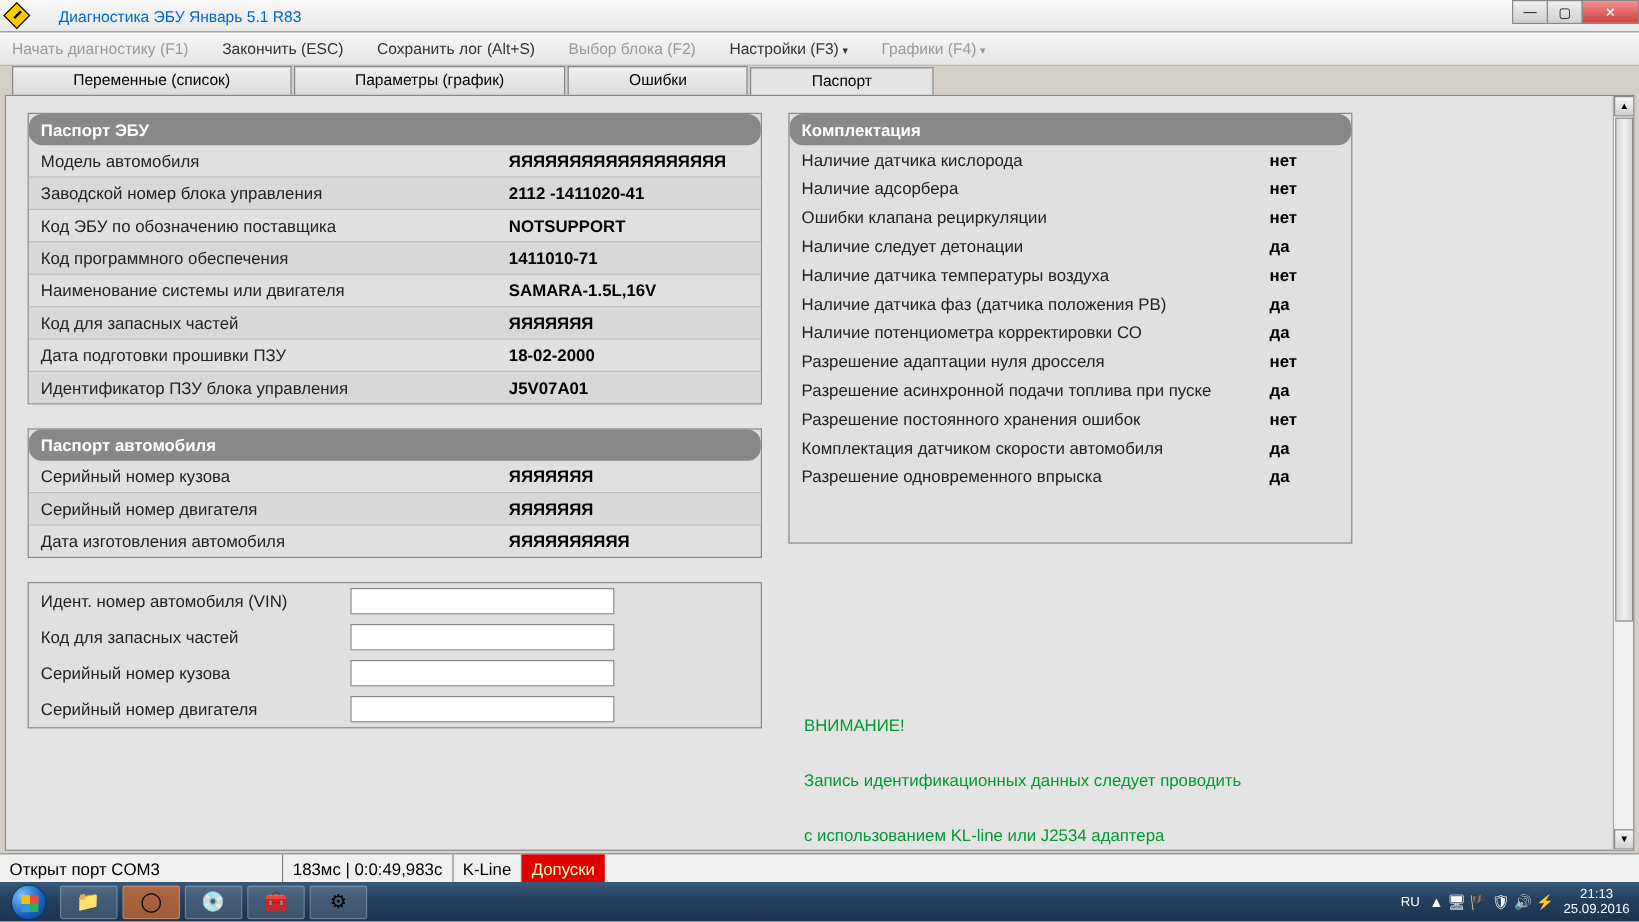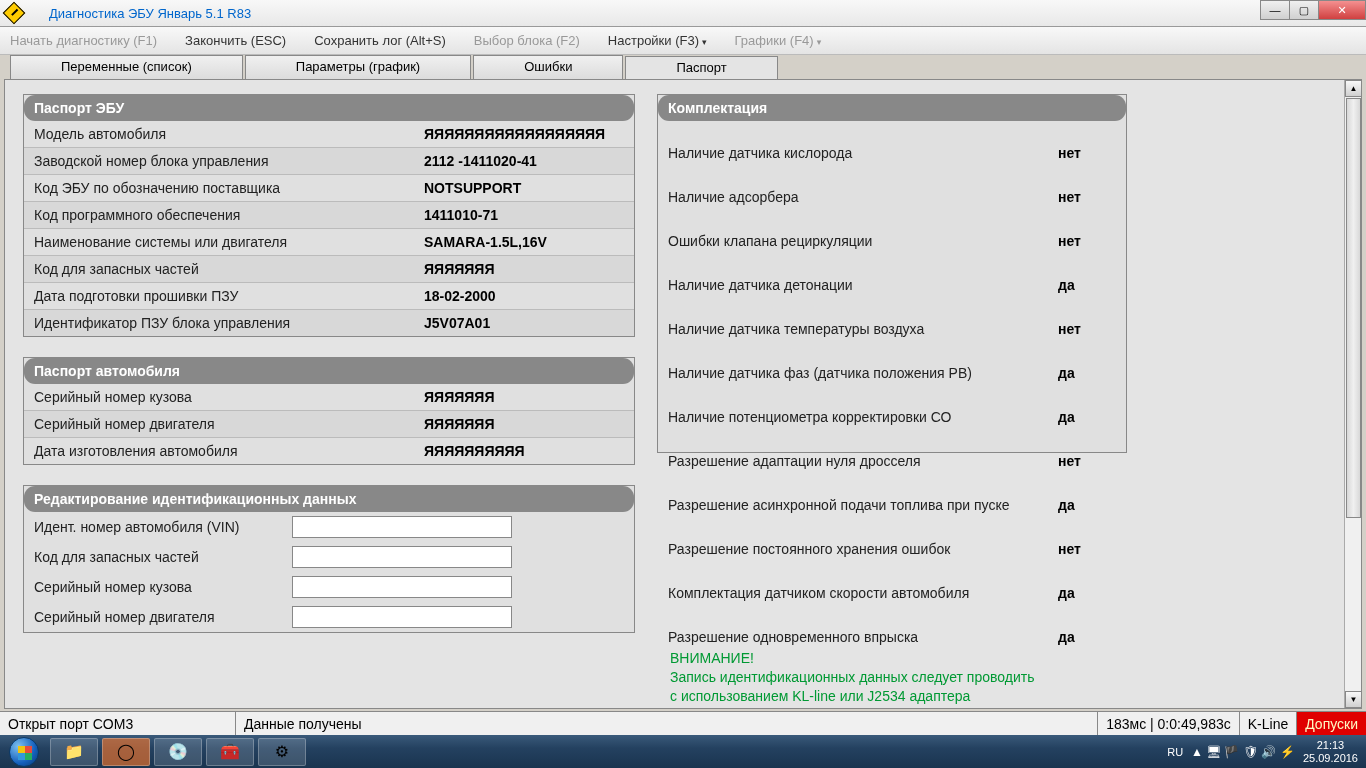--- a/index.html
+++ b/index.html
@@ -40,27 +40,27 @@
 
 .panel { border: 1px solid #888; margin-bottom: 20px; background: #e0e0e0; }
 .panel-header { background: #888; color: #fff; font-weight: bold; padding: 5px 10px; font-size: 14px; border-radius: 11px; }
 .panel-row { display: flex; padding: 5px 10px; border-top: 1px solid #bbb; font-size: 14px; }
 .panel-row:first-of-type { border-top: none; }
 .panel-row.alt { background: #d8d8d8; }
 .panel-row .label { flex: 0 0 390px; color: #222; }
 .panel-row .value { font-weight: bold; color: #000; }
 
 .col.right .panel-row .label { flex: 0 0 390px; }
-.col.right .panel-row { border-top: none; background: transparent; padding: 4px 10px; margin-top: 20px; }
+.col.right .panel-row { border-top: none; background: transparent; padding: 4px 10px; }
 
 .edit-panel .panel-row { border-top: none; background: transparent; align-items: center; padding: 4px 10px;}
 .edit-panel .panel-row .label { flex: 0 0 258px; font-size: 14px;}
 .edit-panel input { width: 220px; height: 22px; border: 1px solid #888; background: #fff; padding: 0 4px; font-size: 13px;}
 
-.warning { color: #009933; font-size: 14px; line-height: 1.35; margin-left: 0; }
+.warning { color: #009933; font-size: 14px; line-height: 1.35; margin-left: 0; margin-top: 27px; }
 .warning-block { position: absolute; left: 665px; bottom: 2px; width: 470px;}
 
 
 .statusbar { position: absolute; left: 0; right: 0; bottom: 33px; height: 24px; background: #f0f0f0; border-top: 1px solid #888; display: flex; align-items: stretch; font-size: 14px; }
 .status-cell { border-right: 1px solid #888; padding: 2px 8px; display: flex; align-items: center; }
 .status-cell.flex { flex: 1; }
 .status-cell.red { background: #e00000; color: #fef9c3; border-right:none;}
 
 
 .taskbar { position: absolute; left: 0; right: 0; bottom: 0; height: 33px; background: linear-gradient(#3a5a7a 0%, #244160 40%, #1a344f 100%); display: flex; align-items: center; }
@@ -156,21 +156,20 @@
                 <div class="value">ЯЯЯЯЯЯЯ</div>
               </div>
               <div class="panel-row">
                 <div class="label">Дата изготовления автомобиля</div>
                 <div class="value">ЯЯЯЯЯЯЯЯЯЯ</div>
               </div>
             </div>
         </div>
 
         <div class="panel edit-panel">
-          <div class="panel-header">Редактирование идентификационных данных</div>
           <div id="edit-rows">
               <div class="panel-row">
                 <div class="label">Идент. номер автомобиля (VIN)</div>
                 <input type="text" style="">
               </div>
               <div class="panel-row">
                 <div class="label">Код для запасных частей</div>
                 <input type="text" style="">
               </div>
               <div class="panel-row">
@@ -194,21 +193,21 @@
               </div>
               <div class="panel-row">
                 <div class="label">Наличие адсорбера</div>
                 <div class="value">нет</div>
               </div>
               <div class="panel-row">
                 <div class="label">Ошибки клапана рециркуляции</div>
                 <div class="value">нет</div>
               </div>
               <div class="panel-row">
-                <div class="label">Наличие датчика детонации</div>
+                <div class="label">Наличие следует детонации</div>
                 <div class="value">да</div>
               </div>
               <div class="panel-row">
                 <div class="label">Наличие датчика температуры воздуха</div>
                 <div class="value">нет</div>
               </div>
               <div class="panel-row">
                 <div class="label">Наличие датчика фаз (датчика положения РВ)</div>
                 <div class="value">да</div>
               </div>
@@ -248,21 +247,20 @@
   </div>
   <div class="scrollbar">
     <div class="scroll-btn">▲</div>
     <div class="scroll-thumb"></div>
     <div class="scroll-btn down">▼</div>
   </div>
 </div>
 
 <div class="statusbar">
   <div class="status-cell" style="width:236px">Открыт порт COM3</div>
-  <div class="status-cell flex">Данные получены</div>
   <div class="status-cell">183мс | 0:0:49,983с</div>
   <div class="status-cell">K-Line</div>
   <div class="status-cell red">Допуски</div>
 </div>
 
 <div class="taskbar">
   <div class="start-btn">
       <div class="orb"></div>
     </div>
   <div class="task-item">📁</div>

